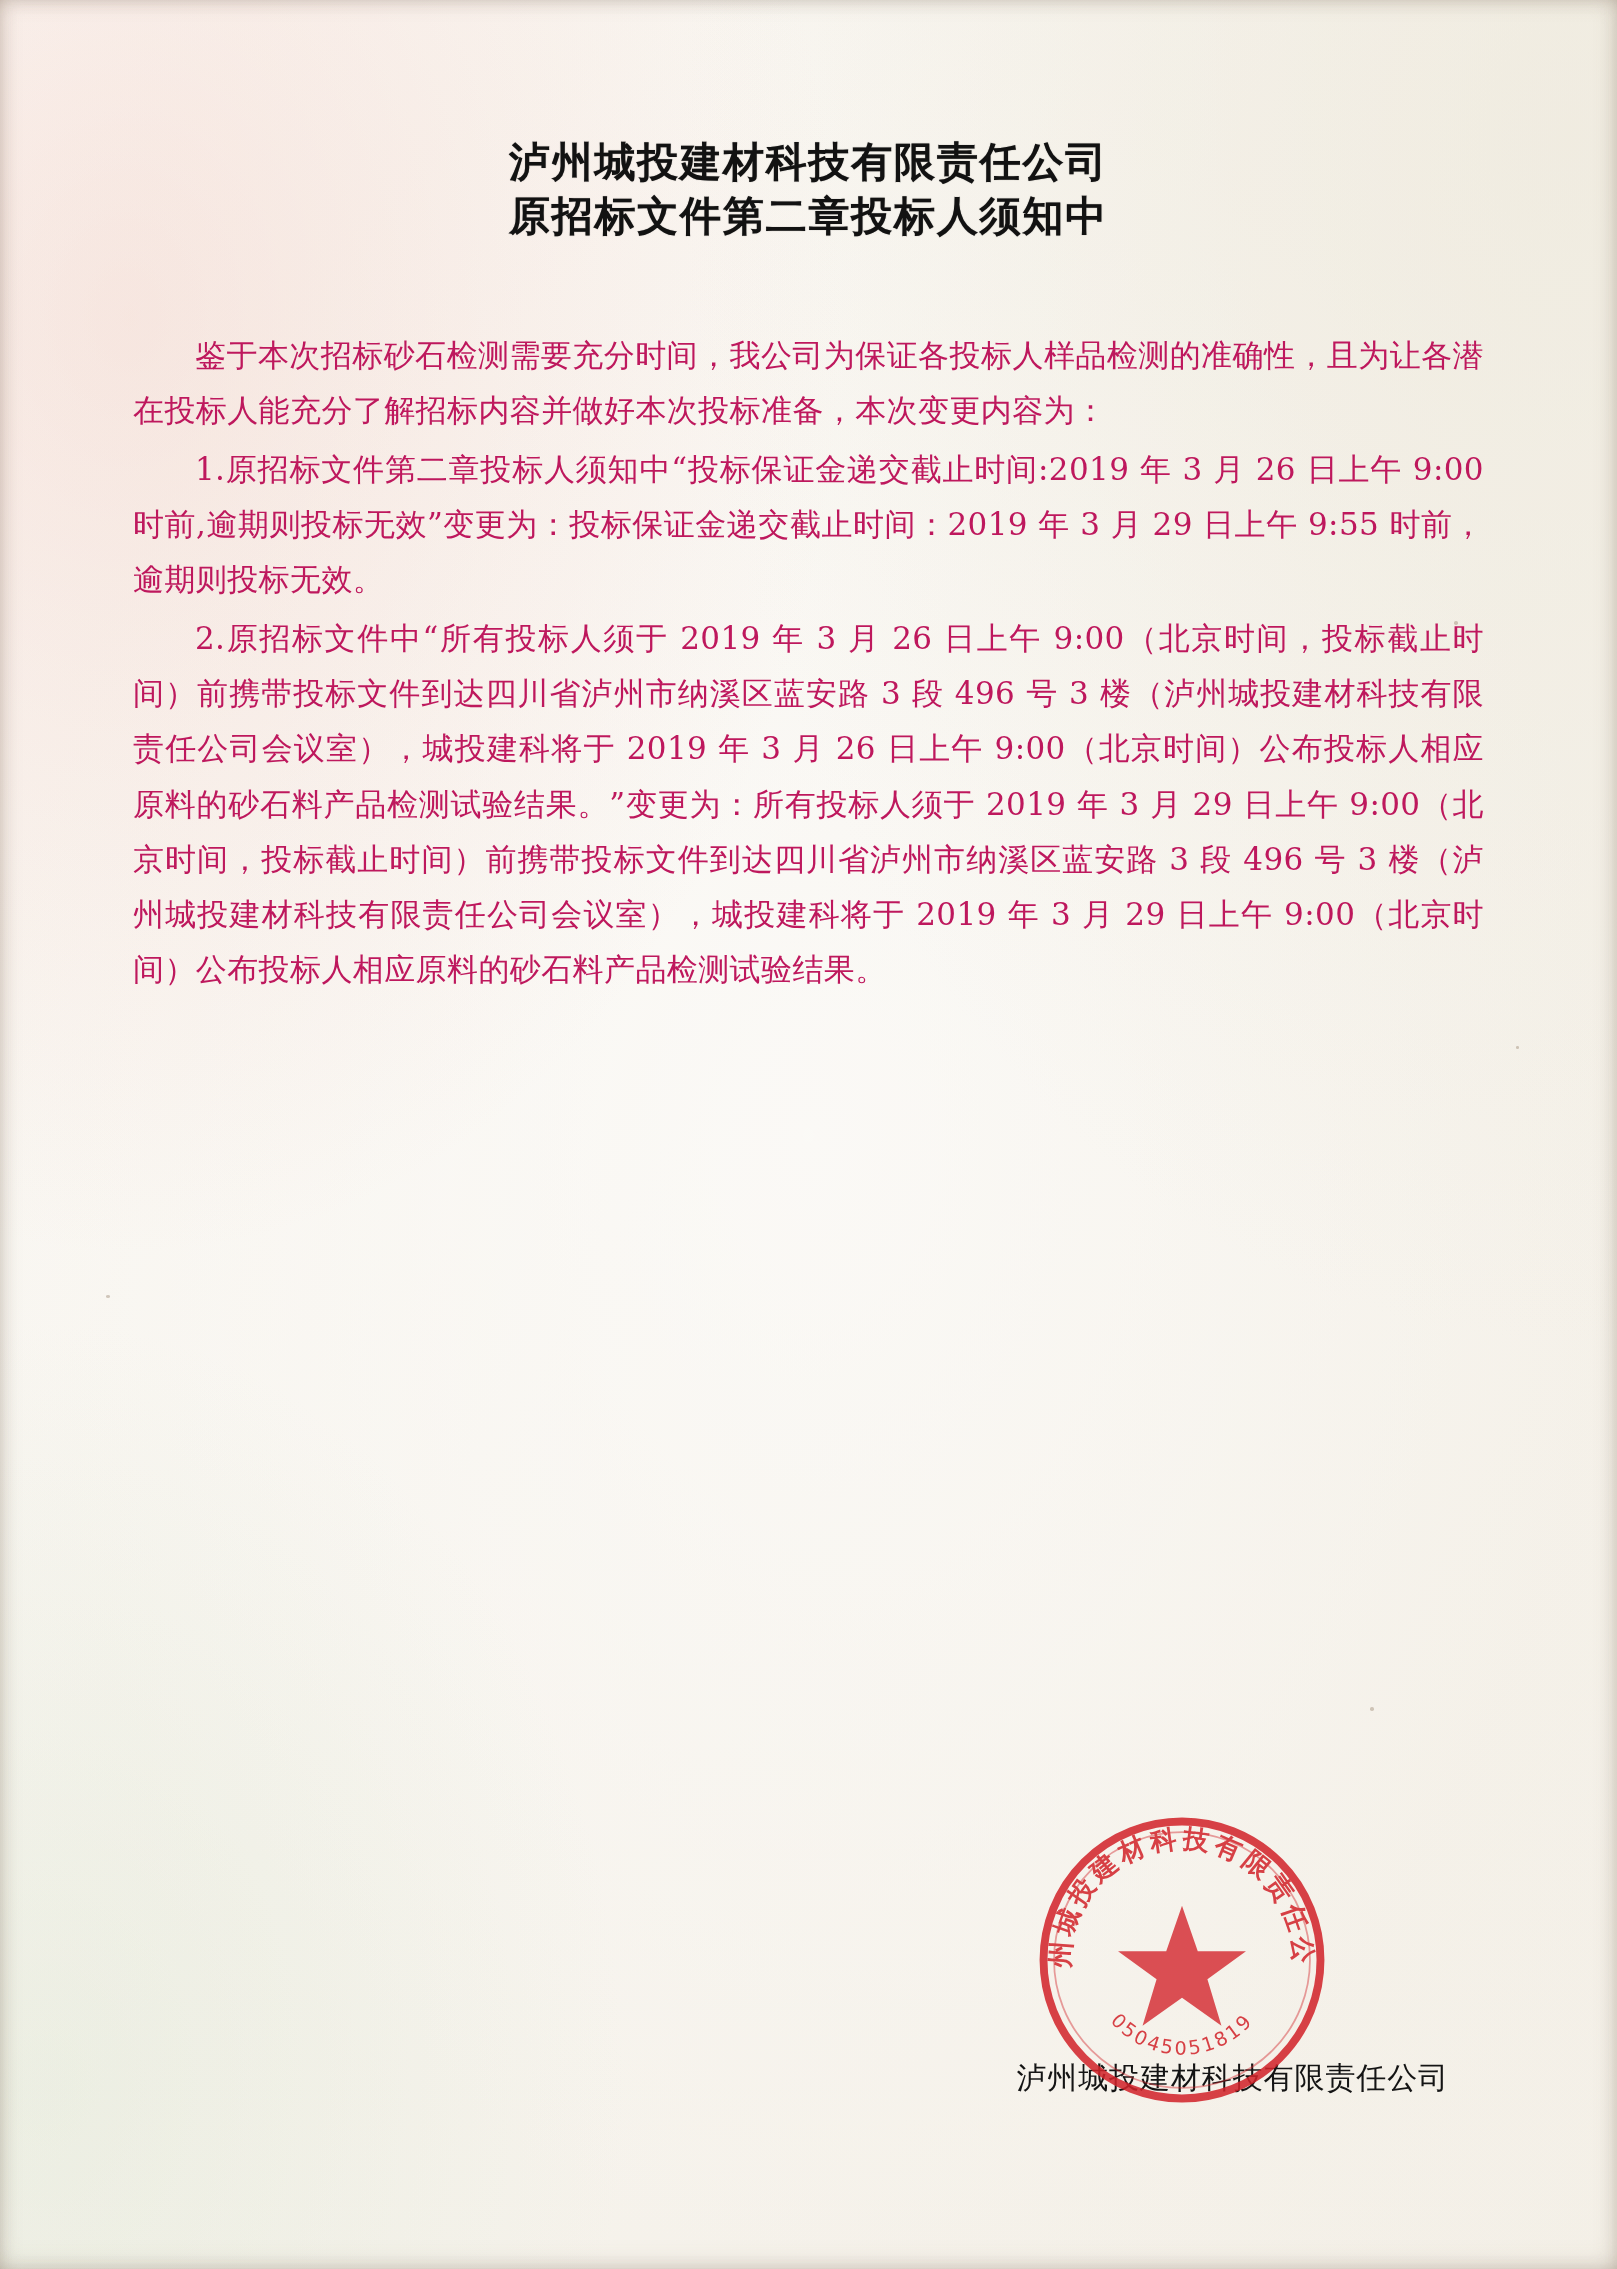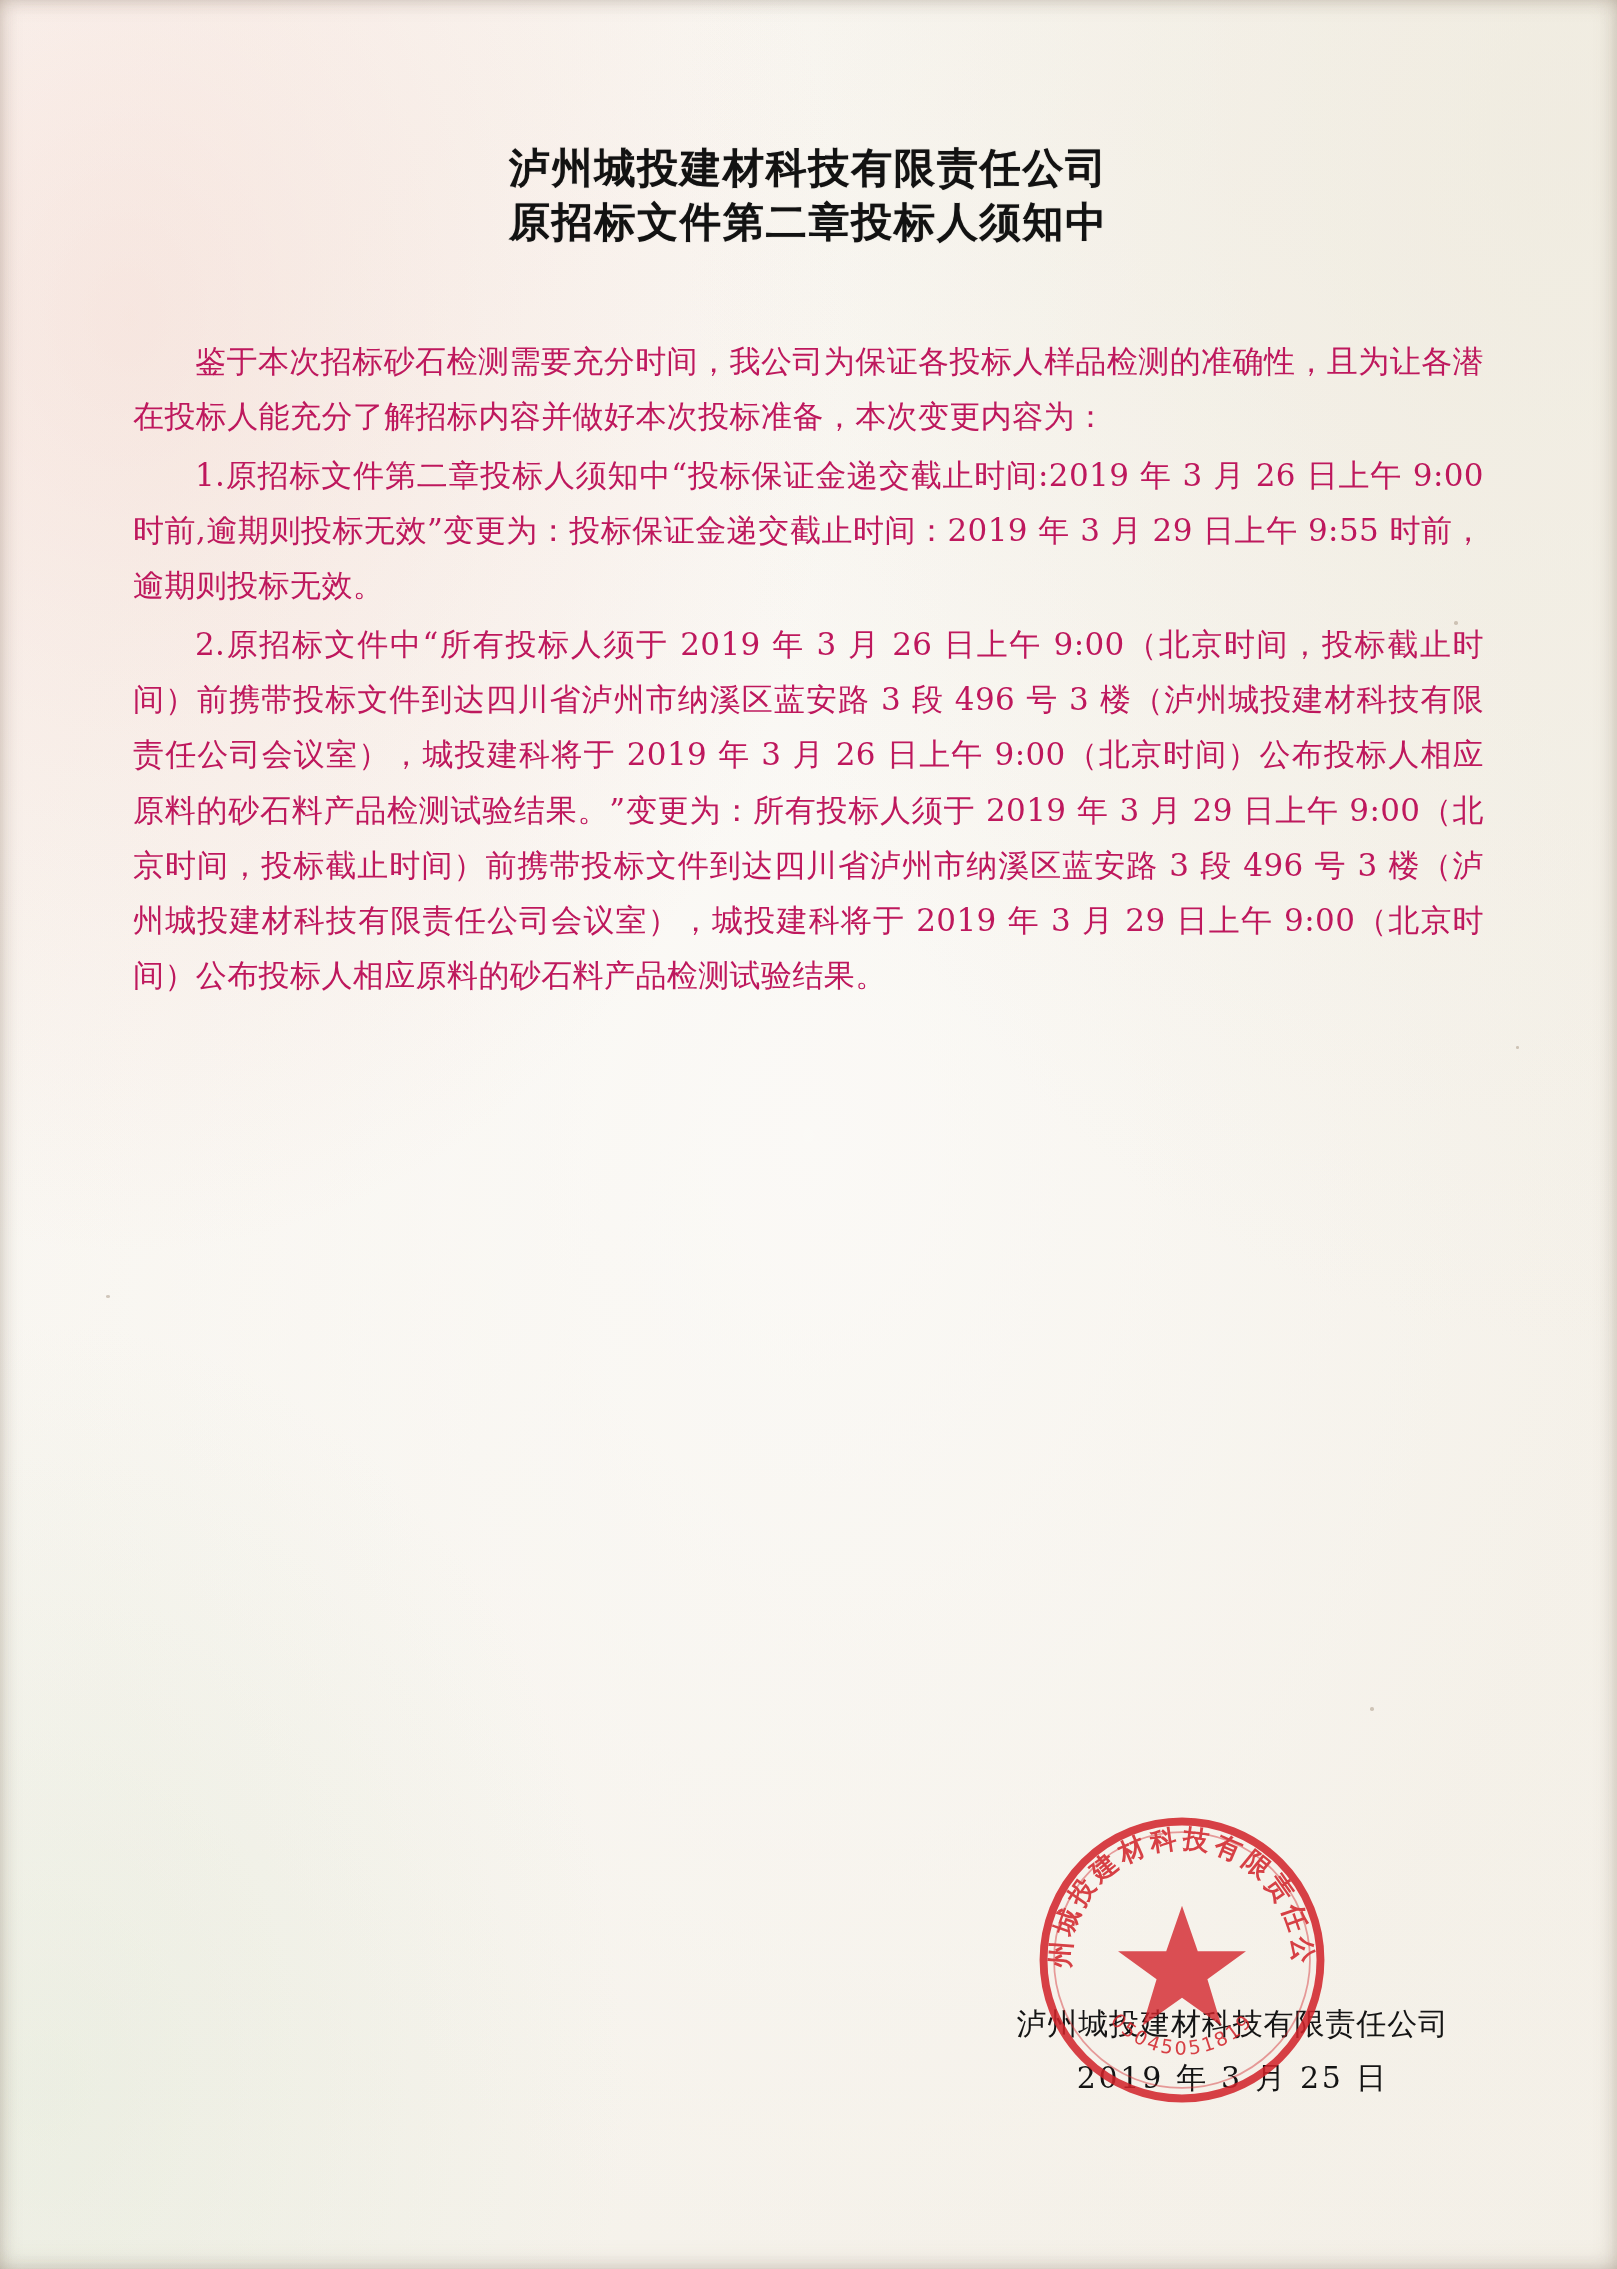--- a/index.html
+++ b/index.html
@@ -39,21 +39,21 @@
   .speck {
     position: absolute;
     background: rgba(160,140,120,0.45);
     border-radius: 50%;
     pointer-events: none;
   }
 
   .page {
     position: absolute;
     inset: 0;
-    padding: 10px 133px;
+    padding: 4px 133px;
     box-sizing: border-box;
   }
 
   .doc-title {
     text-align: center;
     font-family: "DejaVu Sans", "Liberation Sans", sans-serif;
     font-weight: bold;
     font-size: 41px;
     line-height: 1.32;
     letter-spacing: 1.8px;
@@ -115,21 +115,20 @@
   </div>
 
   <div class="body-text">
     <p class="para">鉴于本次招标砂石检测需要充分时间，我公司为保证各投标人样品检测的准确性，且为让各潜在投标人能充分了解招标内容并做好本次投标准备，本次变更内容为：</p>
     <p class="para">1.原招标文件第二章投标人须知中“投标保证金递交截止时间:2019 年 3 月 26 日上午 9:00 时前,逾期则投标无效”变更为：投标保证金递交截止时间：2019 年 3 月 29 日上午 9:55 时前，逾期则投标无效。</p>
     <p class="para">2.原招标文件中“所有投标人须于 2019 年 3 月 26 日上午 9:00（北京时间，投标截止时间）前携带投标文件到达四川省泸州市纳溪区蓝安路 3 段 496 号 3 楼（泸州城投建材科技有限责任公司会议室），城投建科将于 2019 年 3 月 26 日上午 9:00（北京时间）公布投标人相应原料的砂石料产品检测试验结果。”变更为：所有投标人须于 2019 年 3 月 29 日上午 9:00（北京时间，投标截止时间）前携带投标文件到达四川省泸州市纳溪区蓝安路 3 段 496 号 3 楼（泸州城投建材科技有限责任公司会议室），城投建科将于 2019 年 3 月 29 日上午 9:00（北京时间）公布投标人相应原料的砂石料产品检测试验结果。</p>
   </div>
 
   <div class="sign-block">
     <div>泸州城投建材科技有限责任公司</div>
-    <div class="sign-date">2019 年 3 月 25 日</div>
   </div>
 
   <div class="seal">
     <svg viewBox="0 0 340 340" xmlns="http://www.w3.org/2000/svg">
       <defs>
         <path id="sealArc" d="M 42 170 A 128 128 0 1 1 298 170"></path>
         <path id="sealArcBottom" d="M 62 170 A 108 108 0 0 0 278 170"></path>
       </defs>
       <circle cx="170" cy="170" r="158" fill="none" stroke="#d2232a" stroke-width="9"></circle>
       <circle cx="170" cy="170" r="146" fill="none" stroke="#d2232a" stroke-width="2" opacity="0.5"></circle>

